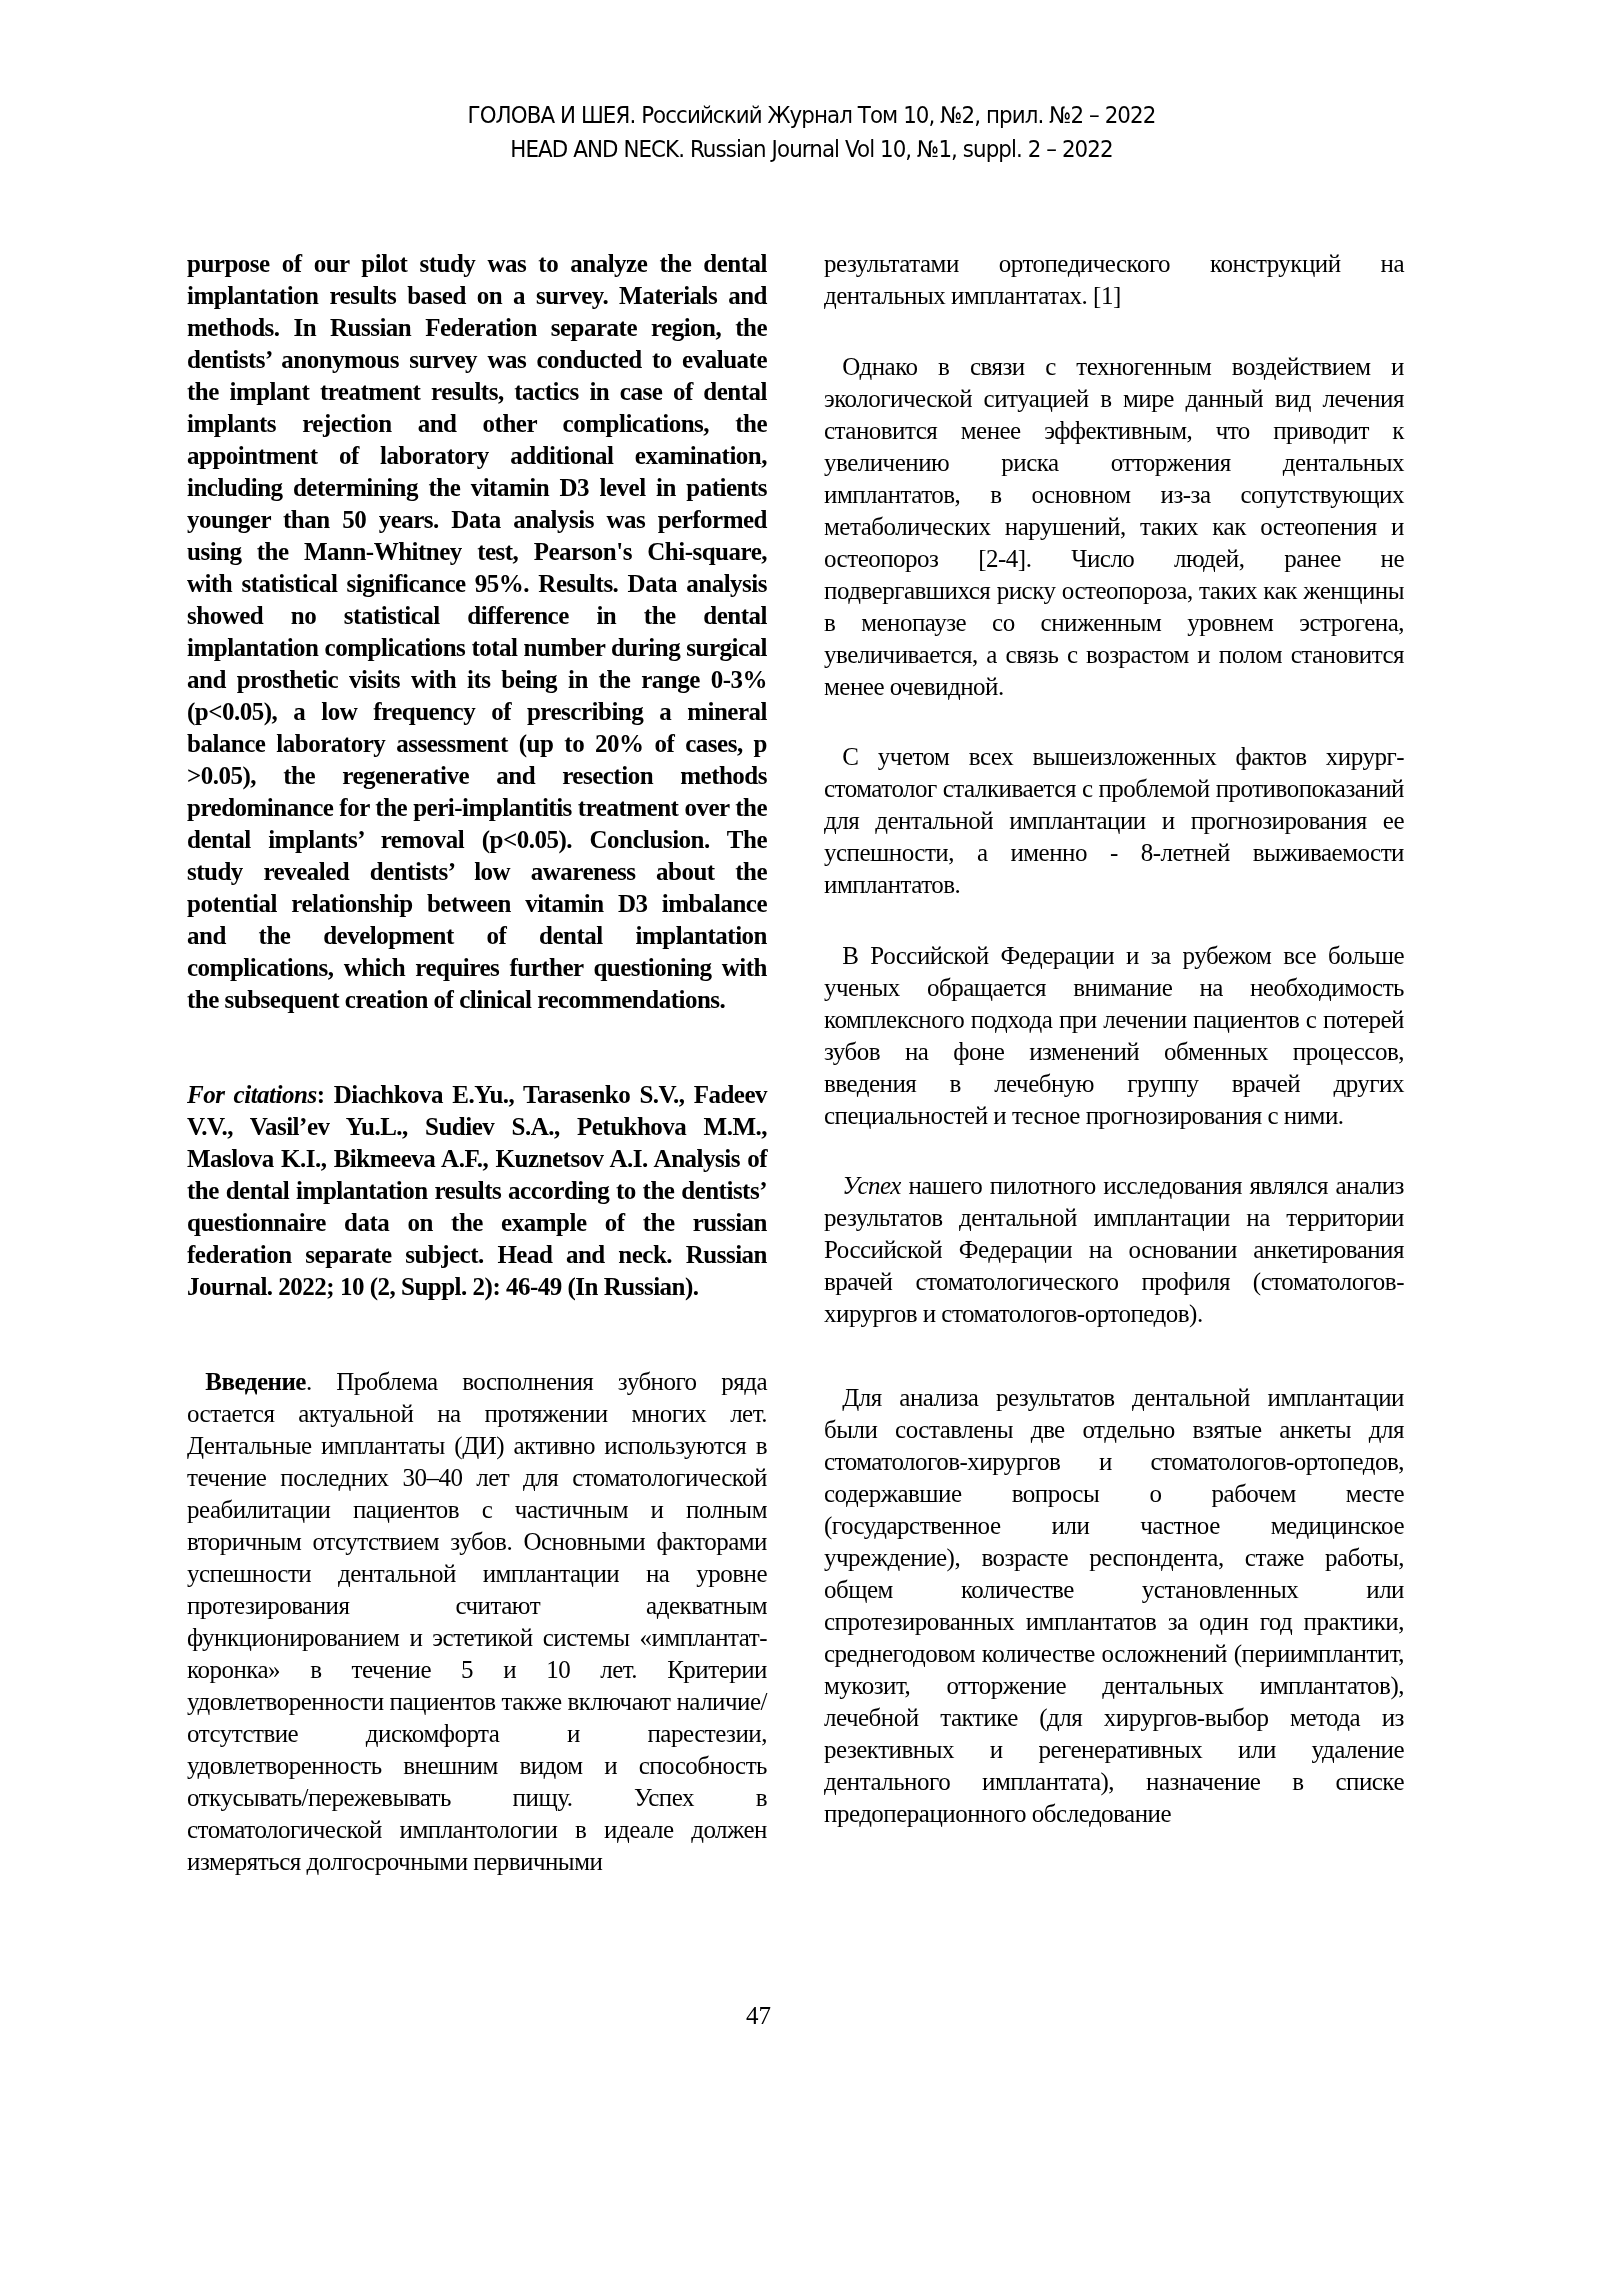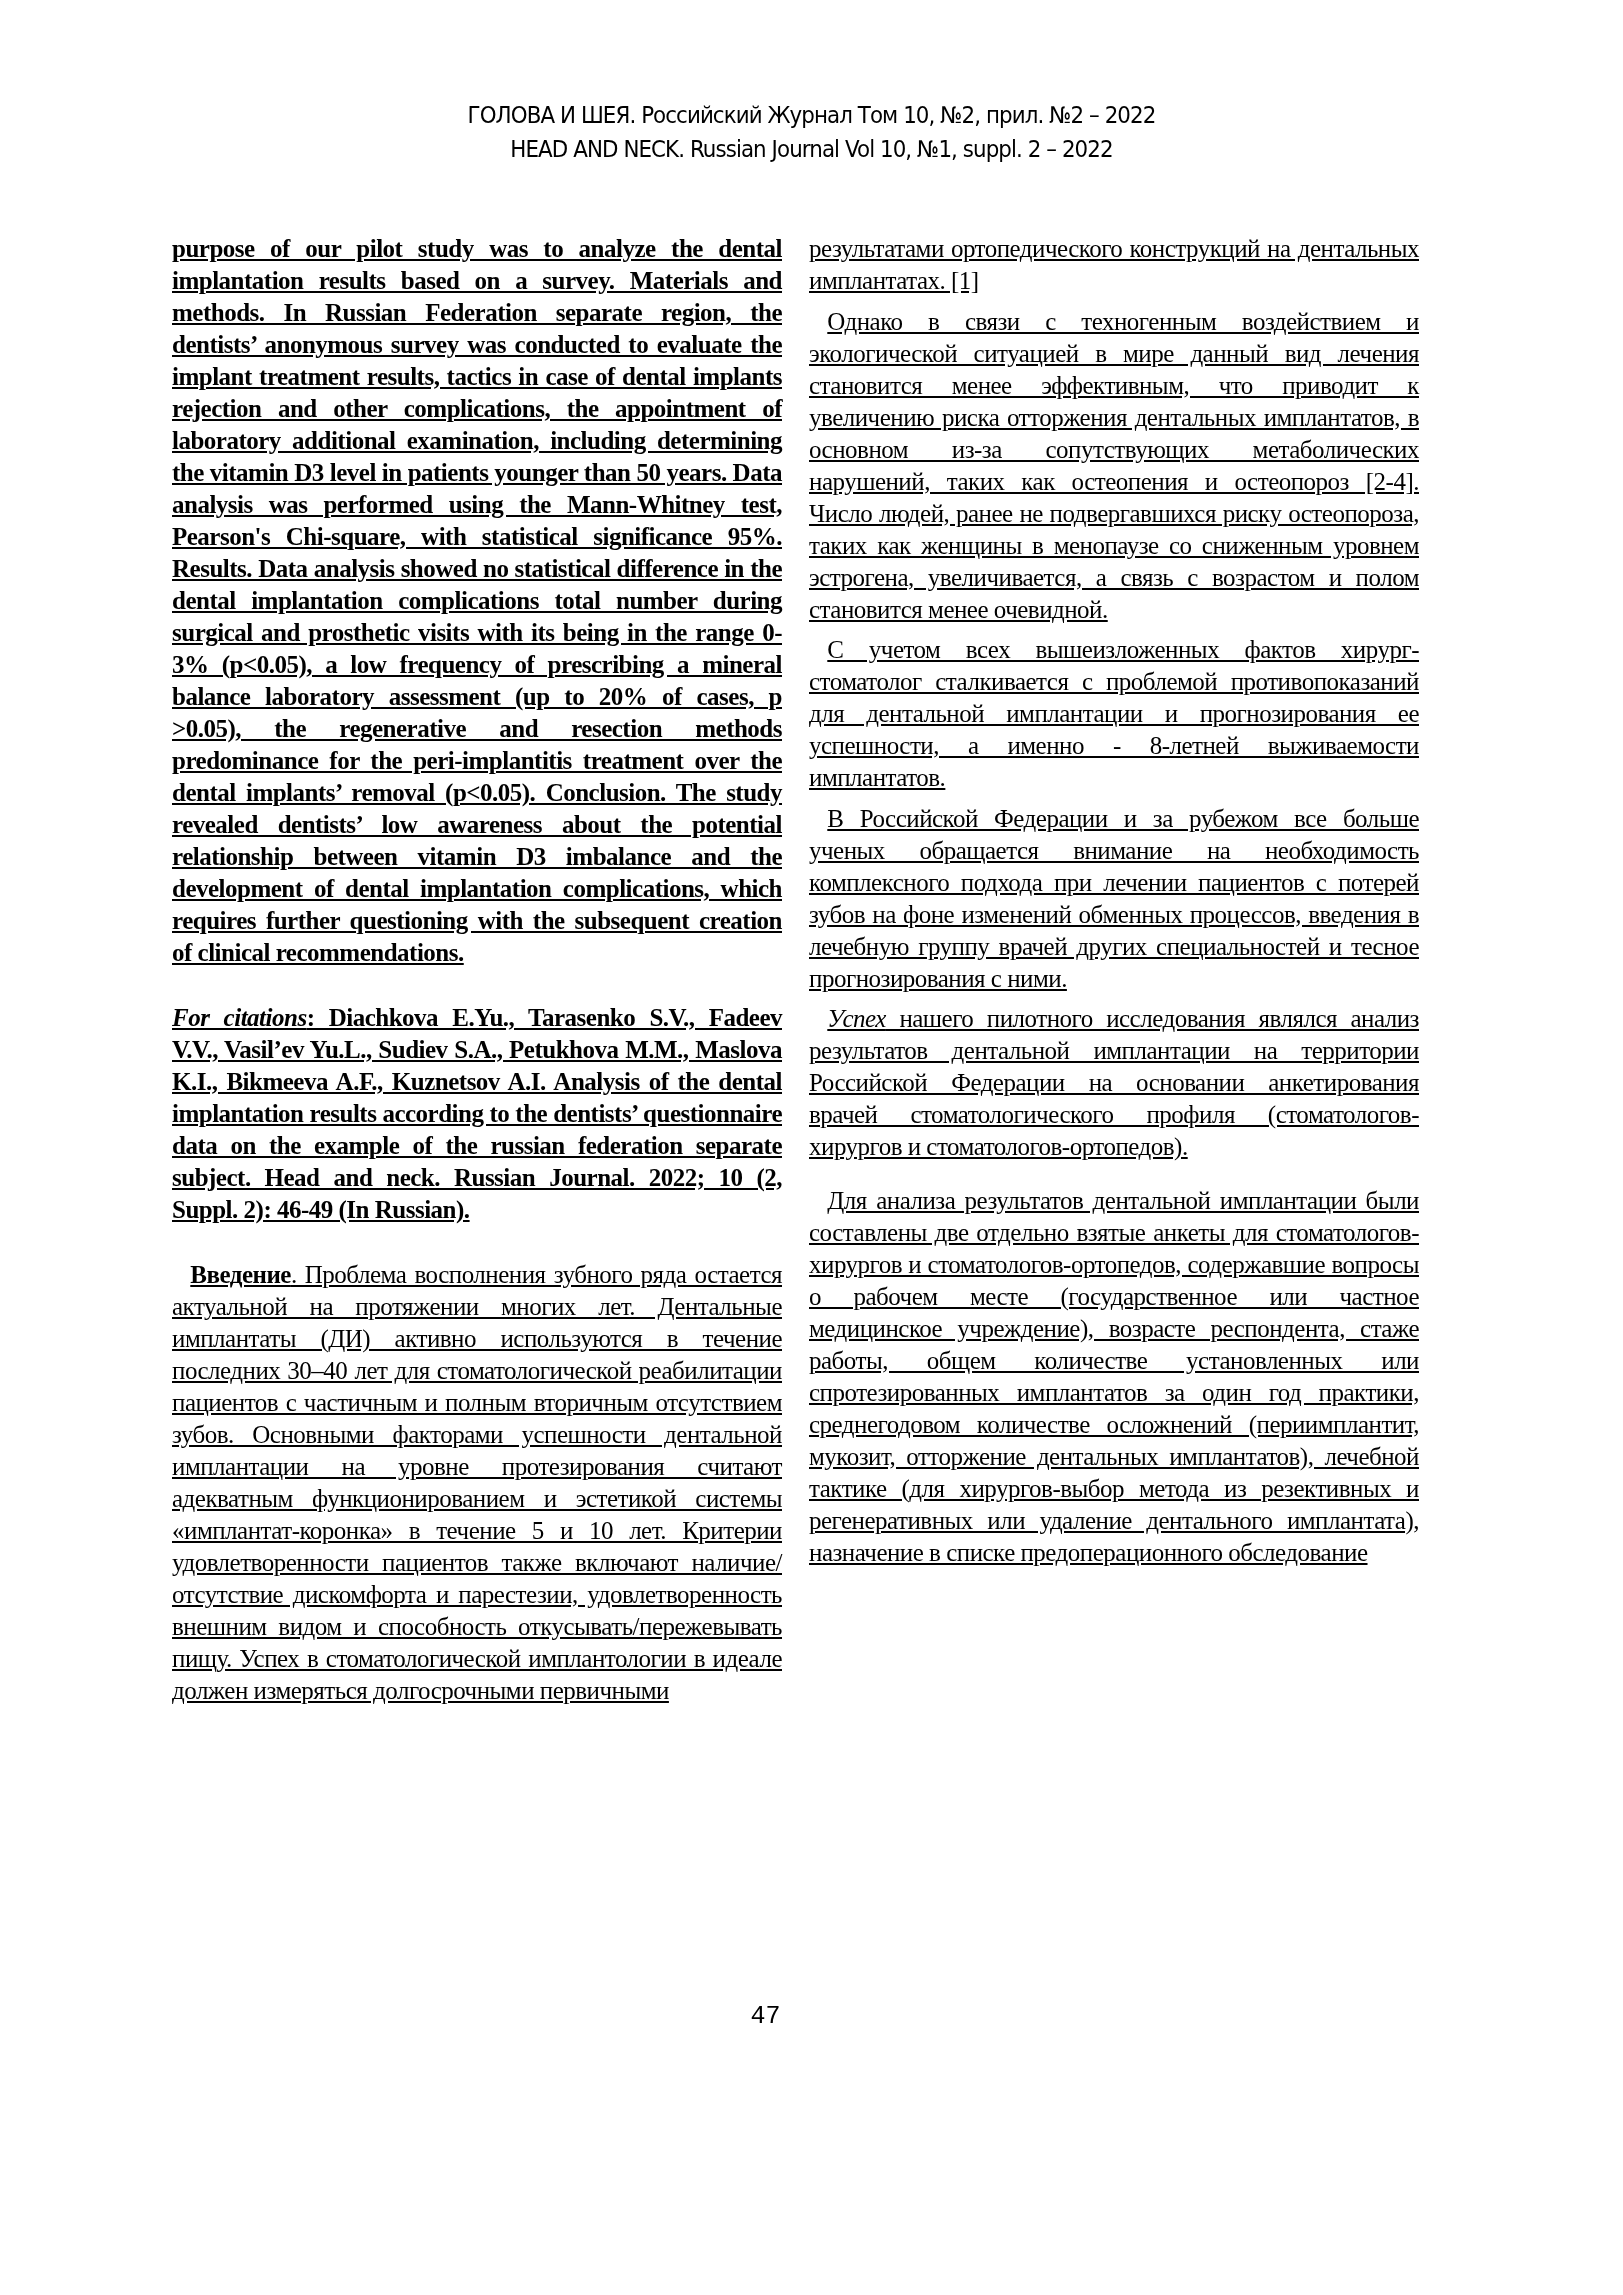--- a/index.html
+++ b/index.html
@@ -10,30 +10,30 @@
     letter-spacing: -1px; transform: scaleX(0.93);
   }
   .header div { white-space: nowrap; }
   .col {
     position: absolute; top: 232px; width: 612px;
     font-family: "Liberation Serif", serif; font-size: 25px; line-height: 32px;
     text-align: justify; letter-spacing: -0.5px;
   }
   .col-left { left: 171px; }
   .col-right { left: 808px; }
-  .col p { margin: 1px; text-decoration: underline; }
+  .col p { margin: 16px; }
   .abstract { font-weight: bold; }
   .indent { text-indent: 18.3px; }
   .gap { height: 31px; }
   .gap-sm { height: 6.5px; }
   .b { font-weight: bold; }
   .i { font-style: italic; }
   .footer {
-    position: absolute; left: 746px; top: 2002px; width: 39px; text-align: center;
-    font-family: Liberation Mono, monospace; font-size: 25px;
+    position: absolute; left: 746px; top: 2002px; width: 39px; 
+    font-family: Liberation Serif, serif; font-size: 25px;
   }
 </style>
 </head>
 <body>
 
 <div class="header">
   <div>ГОЛОВА И ШЕЯ. Российский Журнал Том 10, №2, прил. №2 – 2022</div>
   <div>HEAD AND NECK. Russian Journal Vol 10, №1, suppl. 2 – 2022</div>
 </div>
 

